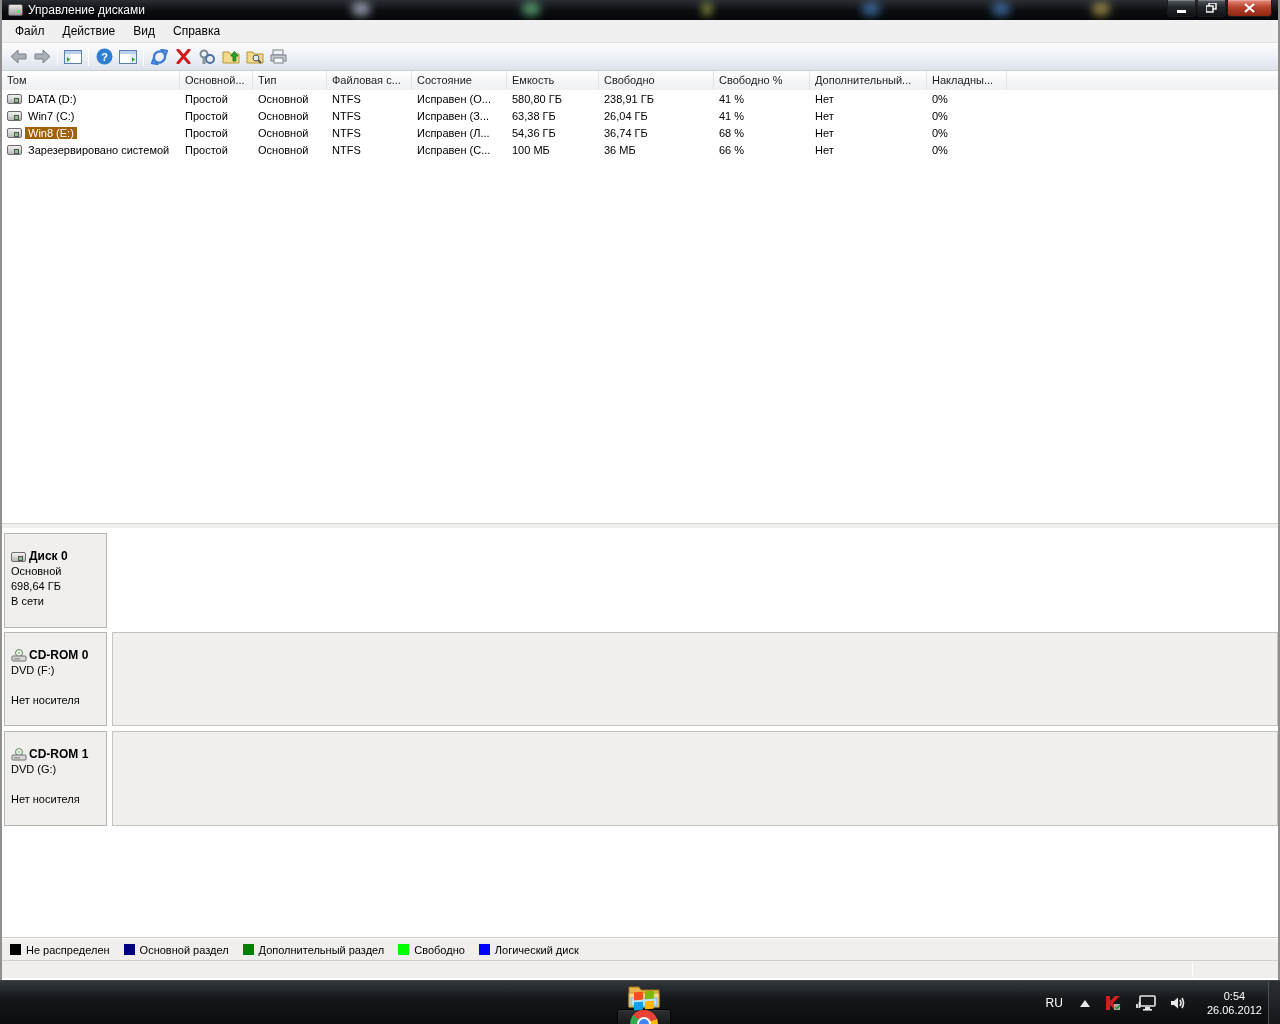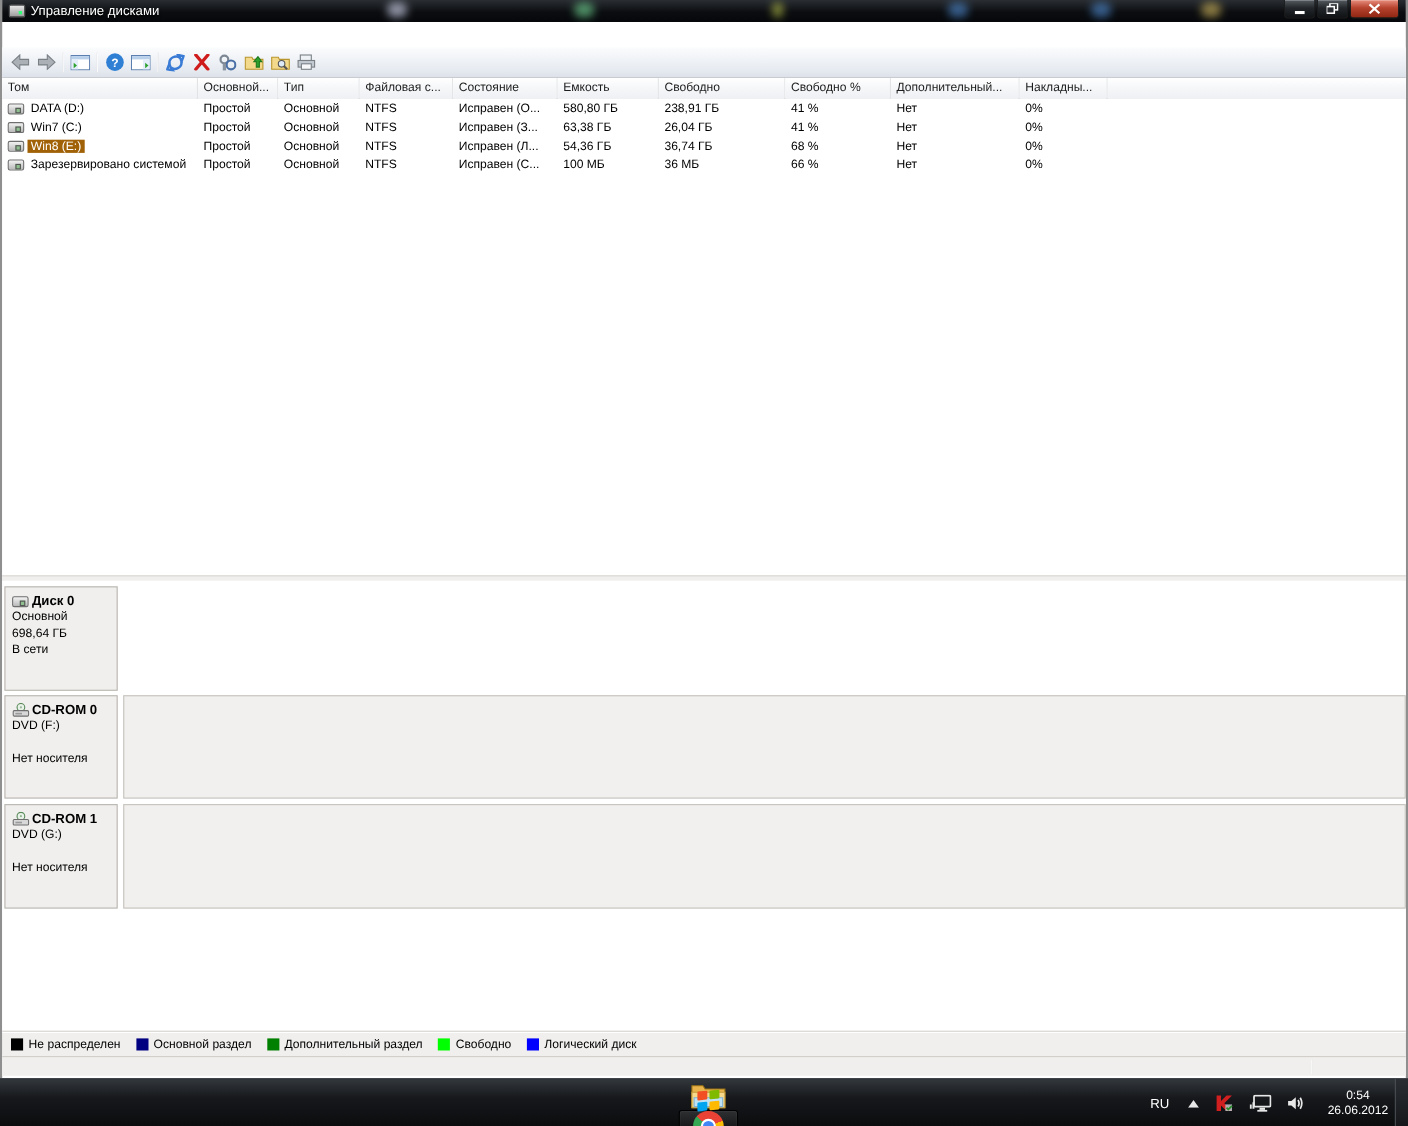--- a/index.html
+++ b/index.html
@@ -54,21 +54,21 @@
   .dicon { display:inline-block; width:15px; height:10px; margin-right:3px; position:relative;
     background:linear-gradient(#f2f2f2,#b9b9b9); border:1px solid #6e6e6e; border-radius:2px; flex:none; }
   .dicon::after { content:""; position:absolute; right:2px; top:3px; width:3px; height:3px; background:#8fbf8f; border:1px solid #555; }
 
   
   #splitter { position:absolute; left:0; top:523px; width:100%; height:5px; background:#f0efee; border-top:1px solid #d8d6d2; }
 
   
   #gpane { position:absolute; left:0; top:528px; width:100%; height:410px; background:#fff; font-size:11px; }
   .disklabel { position:absolute; left:2px; width:103px; background:#f0efee;
-    border:1px solid #b9b6b0; padding:5px 4px 0 6px; line-height:15px; color:#000; }
+    border:1px solid #b9b6b0; padding:15px 4px 0 6px; line-height:15px; color:#000; }
   .disklabel .dname { font-weight:bold; font-size:12px; display:flex; align-items:center; }
   .cdarea { position:absolute; left:110px; width:1166px; background:#f1f0ee; border:1px solid #c6c3bd; }
 
   
   #legend { position:absolute; left:0; top:938px; width:100%; height:22px; background:#f0efee;
     border-top:1px solid #fff; box-shadow:0 -1px 0 #cfccc7; display:flex; align-items:center;
     padding-left:8px; font-size:11px; color:#000; }
   .lgitem { display:flex; align-items:center; margin-right:14px; }
   .lgswatch { width:11px; height:11px; margin-right:5px; flex:none; }
 
@@ -123,20 +123,26 @@
             </svg>
         </div>
         <div class="wbtn close">
           <svg width="11" height="10">
               <path d="M1 1 L10 9 M10 1 L1 9" stroke="#fff" stroke-width="2"></path>
             </svg>
         </div>
       </div>
     </div>
 
+    <div id="menubar">
+      <span class="menu-item">Файл</span>
+      <span class="menu-item">Действие</span>
+      <span class="menu-item">Вид</span>
+      <span class="menu-item">Справка</span>
+    </div>
 
     <div id="toolbar">
       <span class="tbtn">
         <svg width="17" height="15">
             <path d="M8 1 L1 7.5 L8 14 L8 10 L16 10 L16 5 L8 5 Z" fill="#aab0b6" stroke="#7a8086"></path>
           </svg>
         </span>
       <span class="tbtn">
         <svg width="17" height="15">
             <path d="M9 1 L16 7.5 L9 14 L9 10 L1 10 L1 5 L9 5 Z" fill="#aab0b6" stroke="#7a8086"></path>

